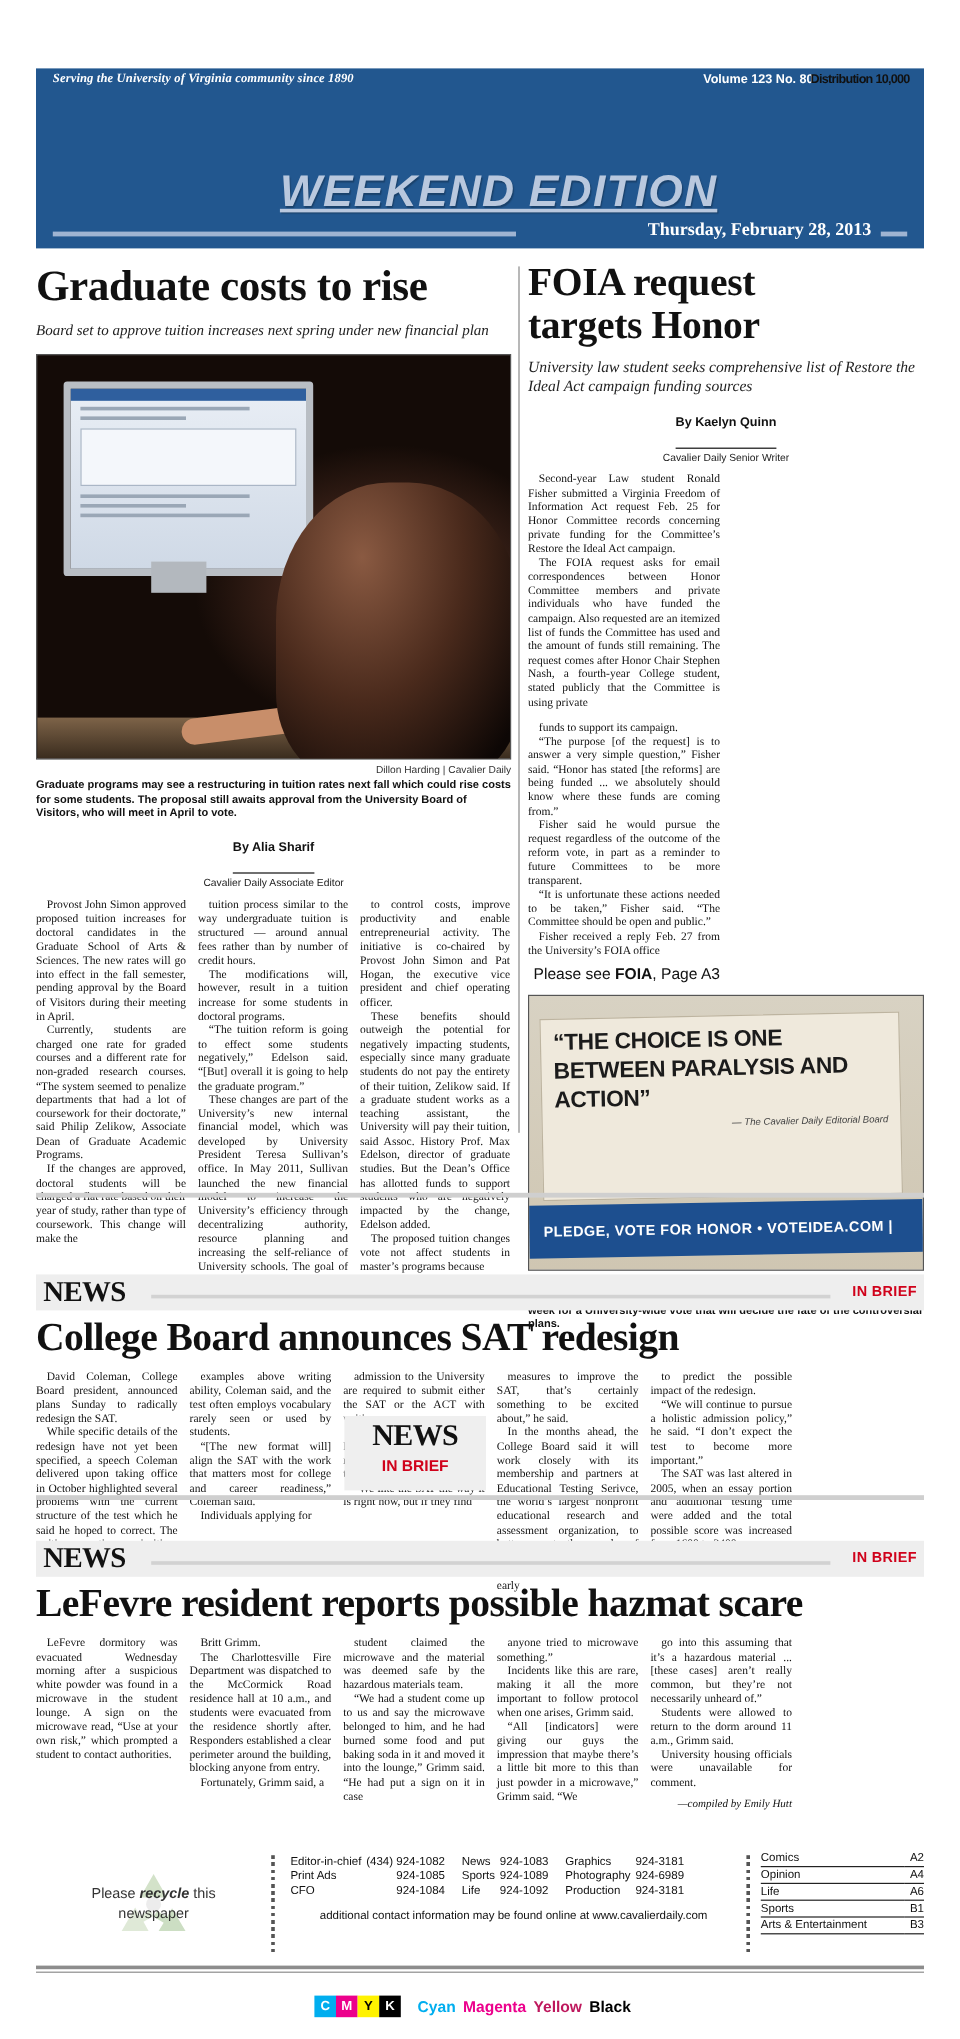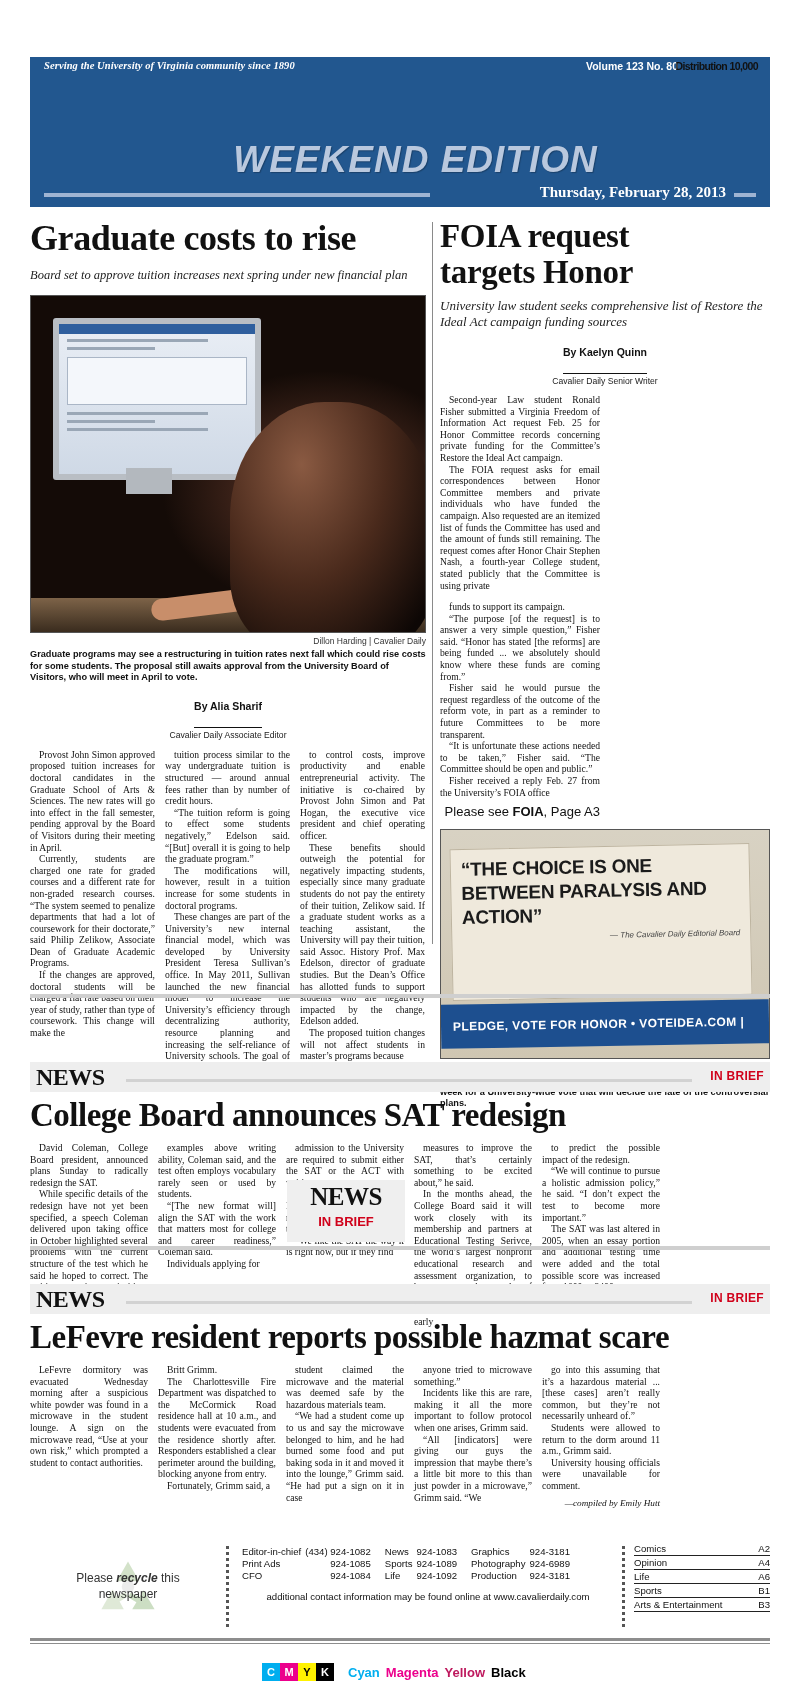--- a/index.html
+++ b/index.html
@@ -6,21 +6,21 @@
   body{width:800px;height:1699px;font-family:"Liberation Serif",serif;color:#111;position:relative;overflow:hidden;}
   .page{width:800px;height:1699px;position:relative;background:#fff;}
 
   
   .masthead{position:absolute;left:30px;top:57px;width:740px;height:150px;background:#22578f;overflow:hidden;}
   .mast-strip{position:absolute;left:0;top:0;width:100%;height:22px;}
   .mast-serving{position:absolute;left:14px;top:3px;font-style:italic;font-weight:bold;font-size:10.5px;color:#fff;letter-spacing:.1px;font-family:"Liberation Serif",serif;}
   .mast-vol{position:absolute;right:92px;top:3px;font-size:10.5px;font-weight:bold;color:#fff;font-family:"Liberation Sans",sans-serif;}
   .mast-dist{position:absolute;right:12px;top:3px;font-size:10.5px;font-weight:bold;color:#111;font-family:"Liberation Sans",sans-serif;letter-spacing:-0.6px;}
   .mast-title{position:absolute;left:0;top:18px;width:740px;text-align:center;font-family:"Liberation Serif",serif;font-size:80px;line-height:80px;color:#fff;font-weight:normal;text-shadow:2px 2px 2px rgba(0,0,0,.35);}
-  .mast-weekend{position:absolute;left:0;top:84px;width:771px;text-align:center;font-family:"Liberation Sans",sans-serif;font-size:37px;line-height:37px;font-weight:bold;font-style:italic;color:#b9c8de;letter-spacing:1px;text-shadow:1px 1px 1px rgba(0,0,0,.25);}
+  .mast-weekend{position:absolute;left:0;top:84px;width:771px;text-align:center;font-family:"Liberation Sans",sans-serif;font-size:37px;line-height:37px;font-weight:bold;font-style:italic;color:#b9c8de;letter-spacing:1px;text-shadow:1px 1px 1px rgba(0,0,0,.25);text-decoration:underline;}
   .mast-dateline{position:absolute;left:0;bottom:6px;width:740px;height:16px;}
   .mast-dateline .rule{position:absolute;top:8px;height:4px;background:#9fb4d2;}
   .rule-l{left:14px;width:386px;}
   .rule-r{right:14px;width:22px;}
   .mast-date{position:absolute;right:44px;top:-1px;font-size:15px;font-weight:bold;color:#fff;font-family:"Liberation Serif",serif;}
 
   
   .lead{position:absolute;left:30px;top:218px;width:740px;}
   .lead-left{position:absolute;left:0;top:0;width:396px;}
   .lead-right{position:absolute;left:410px;top:0;width:330px;}
@@ -161,28 +161,28 @@
       </div>
 
       <div class="cols3">
         <div>
           <p class="body">Provost John Simon approved proposed tuition increases for doctoral candidates in the Graduate School of Arts &amp; Sciences. The new rates will go into effect in the fall semester, pending approval by the Board of Visitors during their meeting in April.</p>
           <p class="body">Currently, students are charged one rate for graded courses and a different rate for non-graded research courses. “The system seemed to penalize departments that had a lot of coursework for their doctorate,” said Philip Zelikow, Associate Dean of Graduate Academic Programs.</p>
           <p class="body">If the changes are approved, doctoral students will be charged a flat rate based on their year of study, rather than type of coursework. This change will make the</p>
         </div>
         <div>
           <p class="body">tuition process similar to the way undergraduate tuition is structured — around annual fees rather than by number of credit hours.</p>
+          <p class="body">The modifications will, however, result in a tuition increase for some students in doctoral programs.</p>
           <p class="body">“The tuition reform is going to effect some students negatively,” Edelson said. “[But] overall it is going to help the graduate program.”</p>
-          <p class="body">The modifications will, however, result in a tuition increase for some students in doctoral programs.</p>
           <p class="body">These changes are part of the University’s new internal financial model, which was developed by University President Teresa Sullivan’s office. In May 2011, Sullivan launched the new financial model to increase the University’s efficiency through decentralizing authority, resource planning and increasing the self-reliance of University schools. The goal of this model is to create incentives for individual schools</p>
         </div>
         <div>
           <p class="body">to control costs, improve productivity and enable entrepreneurial activity. The initiative is co-chaired by Provost John Simon and Pat Hogan, the executive vice president and chief operating officer.</p>
           <p class="body">These benefits should outweigh the potential for negatively impacting students, especially since many graduate students do not pay the entirety of their tuition, Zelikow said. If a graduate student works as a teaching assistant, the University will pay their tuition, said Assoc. History Prof. Max Edelson, director of graduate studies. But the Dean’s Office has allotted funds to support students who are negatively impacted by the change, Edelson added.</p>
-          <p class="body">The proposed tuition changes will not affect students in master’s programs because</p>
+          <p class="body">The proposed tuition changes vote not affect students in master’s programs because</p>
           <div class="jump">
             <span>Please see </span><b>Tuition</b><span>, Page A3</span>
           </div>
         </div>
       </div>
     </div>
 
     <div class="lead-right">
       <h1 class="hl-main2">FOIA request</h1>
       <h1 class="hl-main2">targets Honor</h1>

